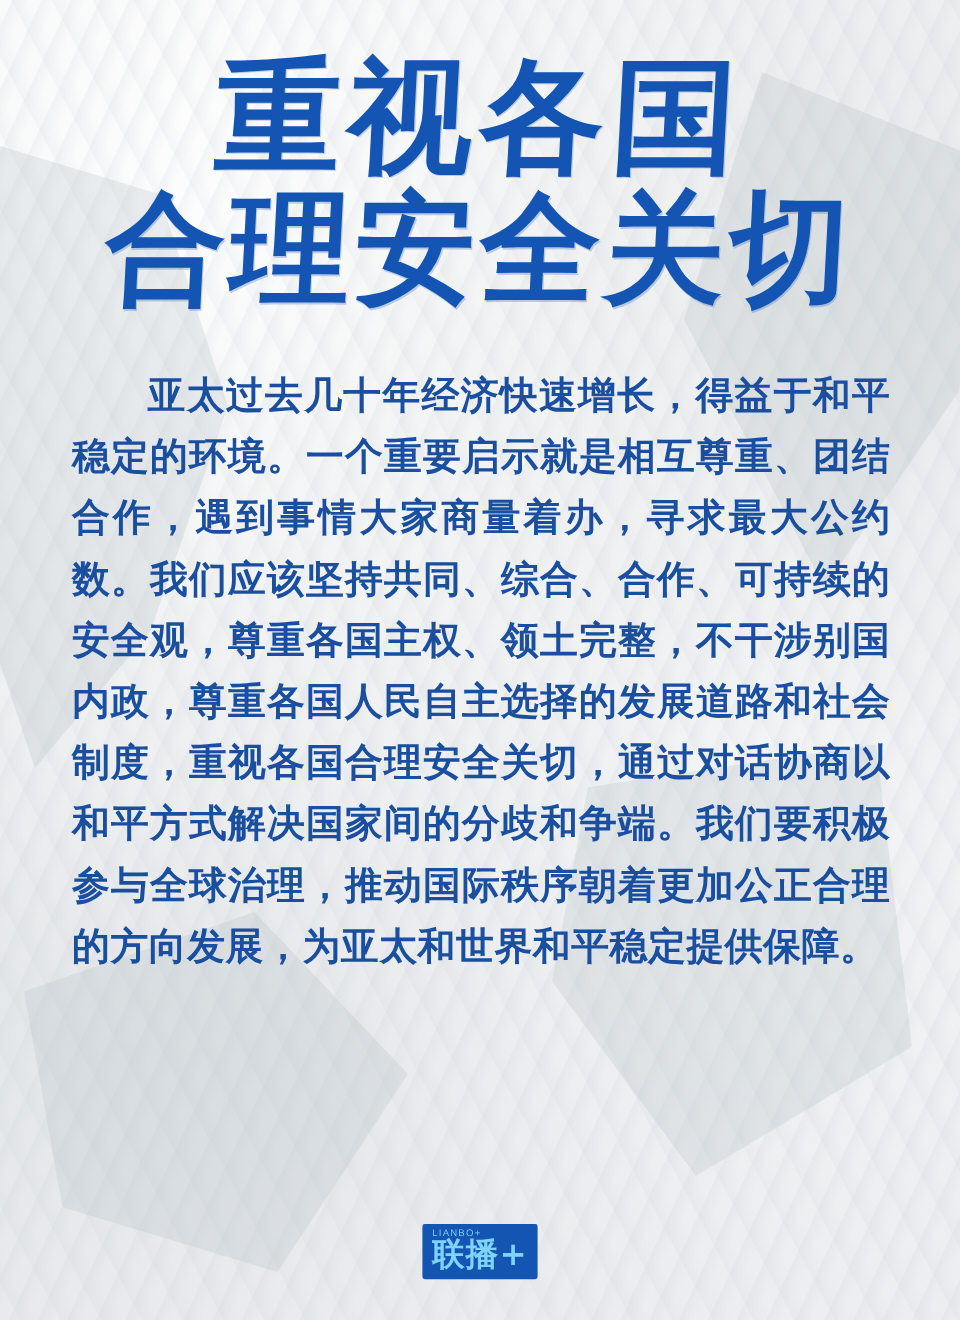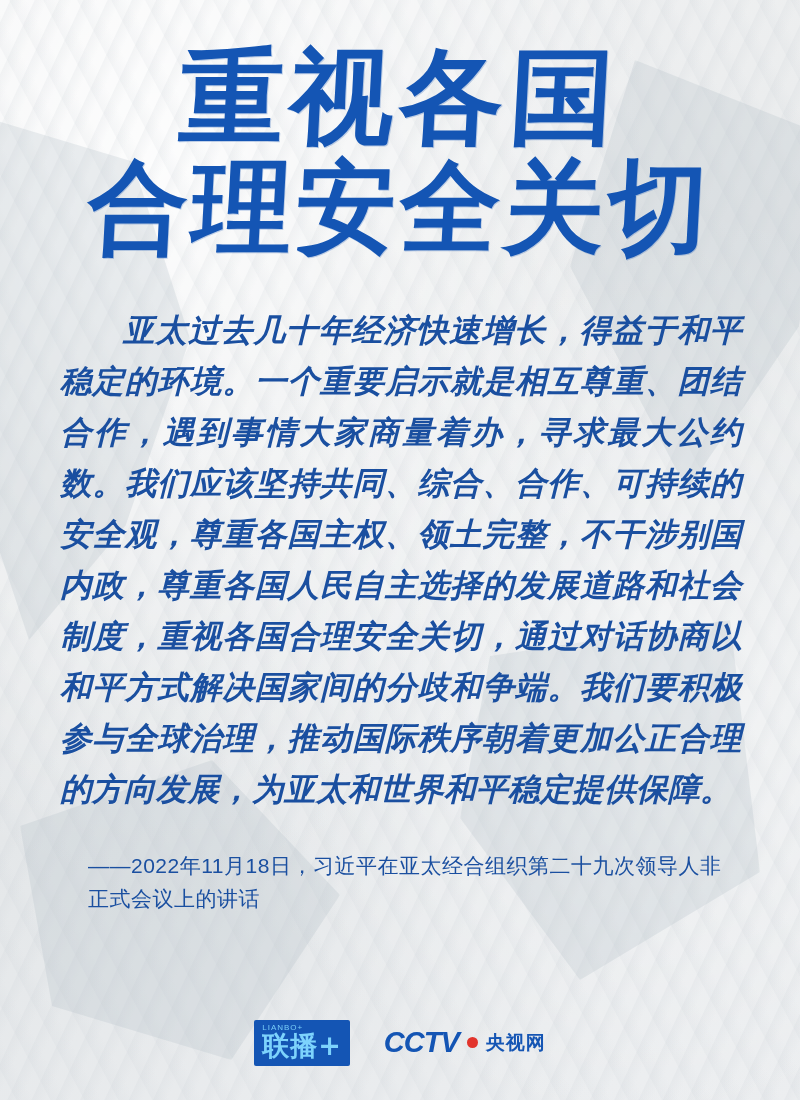--- a/index.html
+++ b/index.html
@@ -81,21 +81,20 @@
     margin: 46px 58px 0 60px;
     color: #1a4fa0;
     font-family: "DejaVu Serif", serif;
     font-size: 31.5px;
     line-height: 1.62;
     text-align: justify;
     text-justify: inter-character;
     text-indent: 2em;
     letter-spacing: 0.5px;
     font-weight: 600;
-    font-style: italic;
   }
 
   .attribution {
     margin: 36px 70px 0 88px;
     color: #1a4fa0;
     font-family: "Liberation Sans", sans-serif;
     font-size: 21px;
     line-height: 1.55;
     letter-spacing: 0.5px;
     text-align: left;
@@ -174,28 +173,22 @@
 
   <div class="content">
 
     <div class="headline">
       <div class="headline-line l1">重视各国</div>
       <div class="headline-line l2">合理安全关切</div>
     </div>
 
     <div class="body-text">亚太过去几十年经济快速增长，得益于和平稳定的环境。一个重要启示就是相互尊重、团结合作，遇到事情大家商量着办，寻求最大公约数。我们应该坚持共同、综合、合作、可持续的安全观，尊重各国主权、领土完整，不干涉别国内政，尊重各国人民自主选择的发展道路和社会制度，重视各国合理安全关切，通过对话协商以和平方式解决国家间的分歧和争端。我们要积极参与全球治理，推动国际秩序朝着更加公正合理的方向发展，为亚太和世界和平稳定提供保障。</div>
 
-    <div class="attribution">——2022年11月18日，习近平在亚太经合组织第二十九次领导人非正式会议上的讲话</div>
 
     <div class="footer">
       <div class="logo-lianbo">
         <span class="en">LIANBO+</span>
         <span class="cn">联播+</span>
-      </div>
-      <div class="logo-cctv">
-        <span class="cctv-mark">CCTV</span>
-        <span class="cctv-dot"></span>
-        <span class="cctv-cn">央视网</span>
       </div>
     </div>
 
   </div>
 </div>
 
 </body></html>

